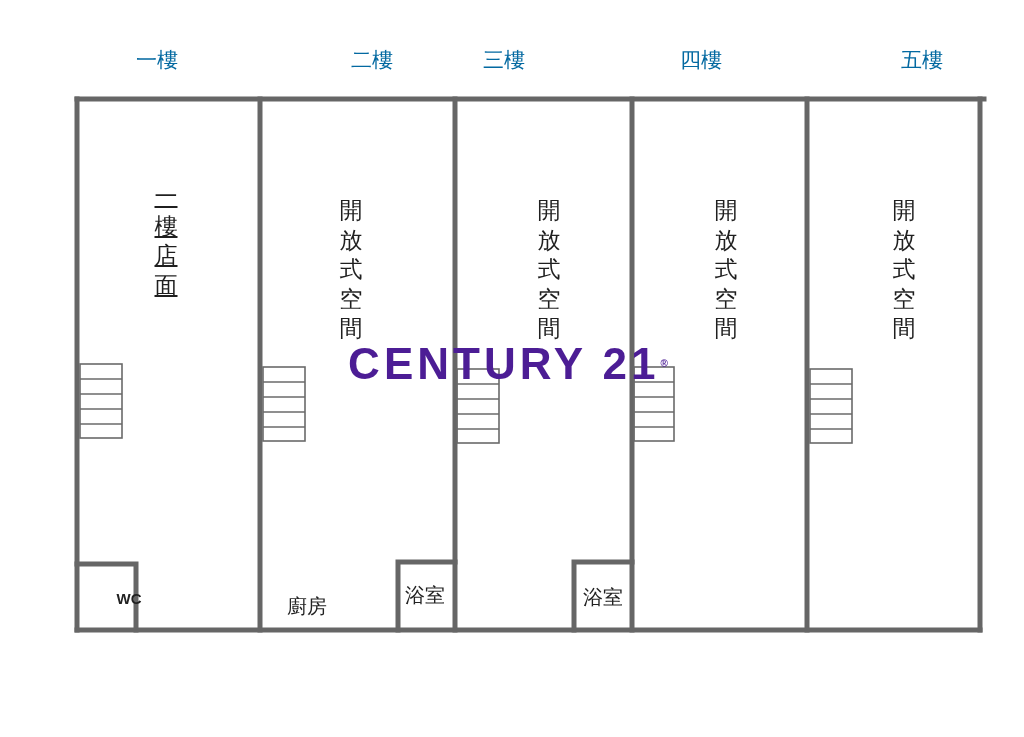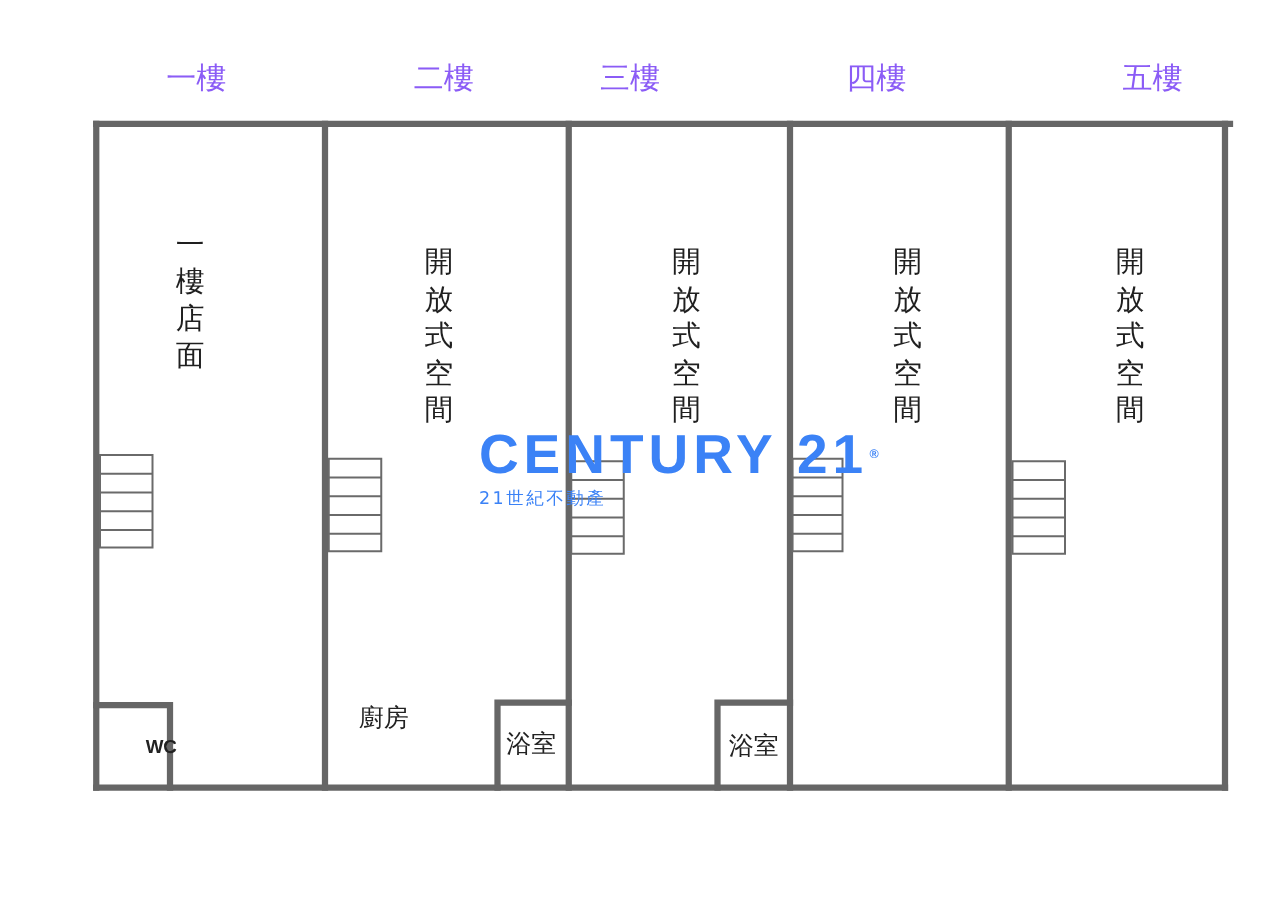--- a/index.html
+++ b/index.html
@@ -1,38 +1,38 @@
 <!DOCTYPE html>
 <html><head>
 <meta charset="utf-8">
 <style>
   html, body { margin: 0; padding: 0; background: #ffffff; }
   body { width: 1024px; height: 737px; position: relative; overflow: hidden;
          font-family: "DejaVu Sans", "Liberation Sans", sans-serif; color: #222; }
-  .floor-label { position: absolute; top: 46px; font-size: 24px; color: #8b5cf6;
+  .floor-label { position: absolute; top: 46px; font-size: 21px; color: #0369a1;
                  transform: translateX(-50%); white-space: nowrap; letter-spacing: 0; }
   svg.plan { position: absolute; left: 0; top: 0; }
   .vtext { position: absolute; font-size: 23px; line-height: 29.5px; color: #1f1f1f;
            width: 28px; text-align: center; transform: translateX(-50%);
            word-break: break-all; white-space: normal; }
   .room-label { position: absolute; font-size: 20px; color: #222; transform: translate(-50%, -50%);
                 white-space: nowrap; }
   .wc { font-size: 15px; font-weight: bold; font-family: "Liberation Sans", sans-serif; }
   .wm { position: absolute; left: 510px; top: 340px; transform: translateX(-50%);
-        text-align: left; color: #3b82f6; pointer-events: none; margin-left: 35px; }
+        text-align: right; color: #4c1d95; pointer-events: none; }
   .wm-main { font-family: "Liberation Sans", sans-serif; font-weight: bold;
              font-size: 44px; letter-spacing: 4px; line-height: 48px; white-space: nowrap; }
   .wm-sub { font-size: 14px; letter-spacing: 2px; margin-top: 2px; white-space: nowrap; }
   .wm-reg { font-size: 10px; vertical-align: top; margin-left: 1px; }
 </style>
 </head>
 <body>
 
 <div class="floor-label" style="left:157px">一樓</div>
-<div class="floor-label" style="left:355px">二樓</div>
+<div class="floor-label" style="left:372px">二樓</div>
 <div class="floor-label" style="left:504px">三樓</div>
 <div class="floor-label" style="left:701px">四樓</div>
 <div class="floor-label" style="left:922px">五樓</div>
 
 <svg class="plan" width="1024" height="737" viewBox="0 0 1024 737">
   <g stroke="#666666" stroke-width="5" fill="none" stroke-linecap="square">
 
     <line x1="77" y1="99" x2="984" y2="99"></line>
 
     <line x1="77" y1="630" x2="980" y2="630"></line>
@@ -83,27 +83,26 @@
     <g>
       <rect x="810" y="369" width="42" height="74"></rect>
       <line x1="810" y1="384" x2="852" y2="384"></line>
       <line x1="810" y1="399" x2="852" y2="399"></line>
       <line x1="810" y1="414" x2="852" y2="414"></line>
       <line x1="810" y1="429" x2="852" y2="429"></line>
     </g>
   </g>
 </svg>
 
-<div class="vtext" style="left:152px; top:182px;">一樓店面</div>
+<div class="vtext" style="left:166px; top:182px;text-decoration:underline;">一樓店面</div>
 <div class="vtext" style="left:351px; top:196px;">開放式空間</div>
 <div class="vtext" style="left:549px; top:196px;">開放式空間</div>
 <div class="vtext" style="left:726px; top:196px;">開放式空間</div>
 <div class="vtext" style="left:904px; top:196px;">開放式空間</div>
 
 <div class="room-label wc" style="left:110px; top:598px;margin-left:19px;">WC</div>
-<div class="room-label" style="left:307px; top:574px;">廚房</div>
+<div class="room-label" style="left:307px; top:606px;">廚房</div>
 <div class="room-label" style="left:425px; top:595px;">浴室</div>
 <div class="room-label" style="left:603px; top:597px;">浴室</div>
 
 <div class="wm">
   <div class="wm-main"><span>CENTURY 21</span><span class="wm-reg">®</span></div>
-  <div class="wm-sub">21世紀不動產</div>
 </div>
 
 </body></html>

